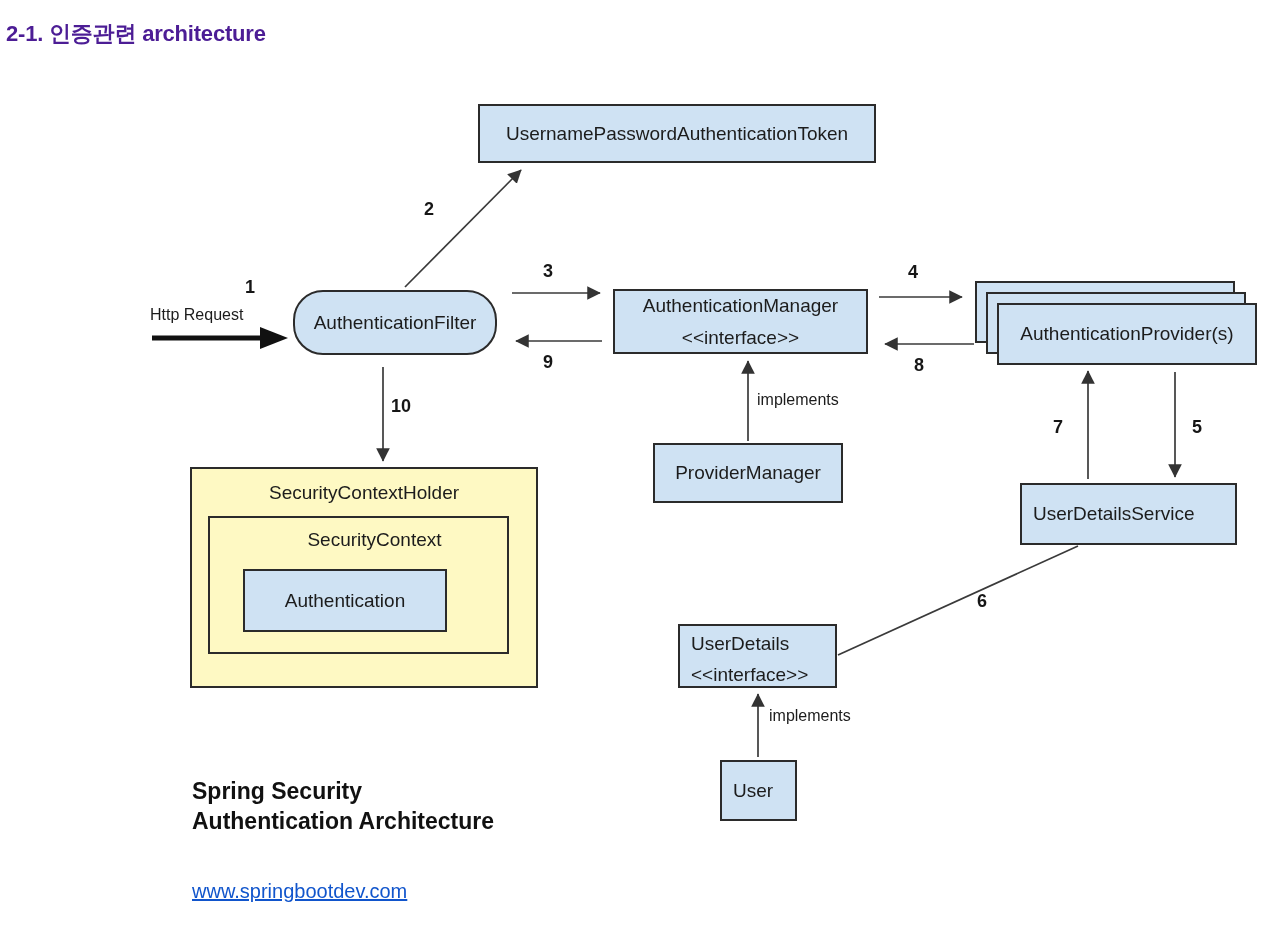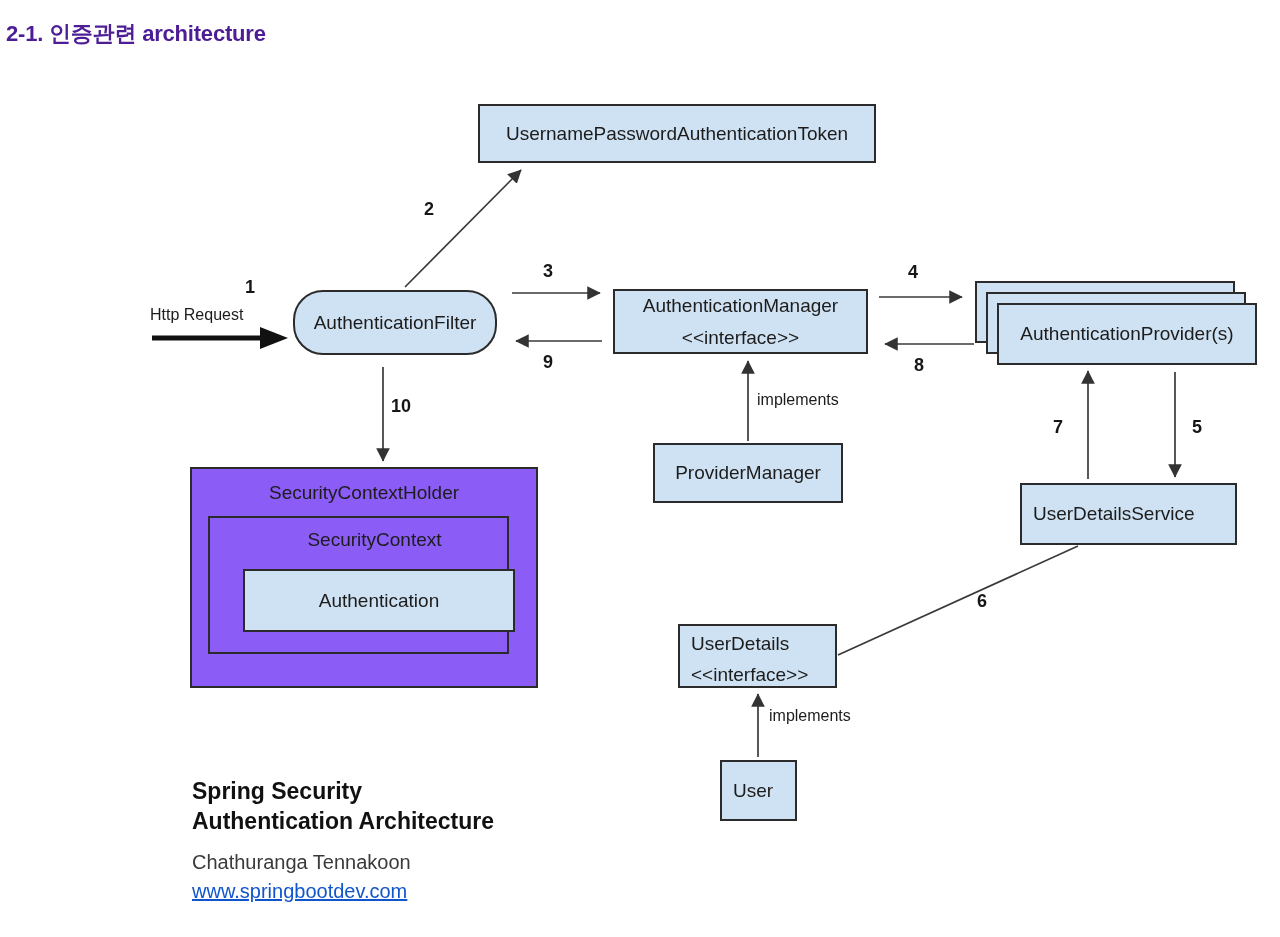--- a/index.html
+++ b/index.html
@@ -17,21 +17,21 @@
     position:absolute;box-sizing:border-box;
     background:#cfe2f3;border:2px solid #2b2b2b;
     display:flex;align-items:center;justify-content:center;
     font-size:19px;color:#1c1c1c;text-align:center;line-height:1.22;
   }
   .box.stack-bg{border-width:2px;}
   .box.two-line{flex-direction:column;gap:8px;}
   .box.left-align{justify-content:flex-start;text-align:left;padding-left:11px;}
   .container-box{
     position:absolute;box-sizing:border-box;
-    background:#8b5cf6;border:2px solid #2b2b2b;
+    background:#fef9c3;border:2px solid #2b2b2b;
   }
   .container-label{
     position:absolute;left:0;right:0;text-align:center;
     font-size:19px;color:#1c1c1c;
   }
   svg.edges{position:absolute;left:0;top:0;pointer-events:none;}
   .lbl{
     position:absolute;font-size:16px;color:#1c1c1c;white-space:nowrap;
   }
   .num{
@@ -110,21 +110,21 @@
   </div>
 
   <div class="box" style="left:653px;top:443px;width:190px;height:60px;">
     <span>ProviderManager</span>
   </div>
 
   <div class="container-box" style="left:190px;top:467px;width:348px;height:221px;">
     <div class="container-label" style="top:13px;">SecurityContextHolder</div>
     <div class="container-box" style="left:16px;top:47px;width:301px;height:138px;">
       <div class="container-label" style="top:11px;padding-left:32px;">SecurityContext</div>
-      <div class="box" style="left:33px;top:51px;width:272px;height:63px;">
+      <div class="box" style="left:33px;top:51px;width:204px;height:63px;">
         <span>Authentication</span>
       </div>
     </div>
   </div>
 
   <div class="box left-align" style="left:1020px;top:483px;width:217px;height:62px;">
     <span>UserDetailsService</span>
   </div>
 
   <div class="box two-line left-align" style="left:678px;top:624px;width:159px;height:64px;align-items:flex-start;justify-content:flex-end;">
@@ -148,16 +148,15 @@
   <div class="num" style="left:977px;top:591px;">6</div>
   <div class="num" style="left:1053px;top:417px;">7</div>
   <div class="num" style="left:914px;top:355px;">8</div>
   <div class="num" style="left:543px;top:352px;">9</div>
   <div class="num" style="left:391px;top:396px;">10</div>
 
   <div class="footer-heading">
     <div>Spring Security</div>
     <div>Authentication Architecture</div>
   </div>
-  <div class="footer-author">Chathuranga Tennakoon</div>
   <a class="footer-link">www.springbootdev.com</a>
 
 </div>
 
 </body></html>

